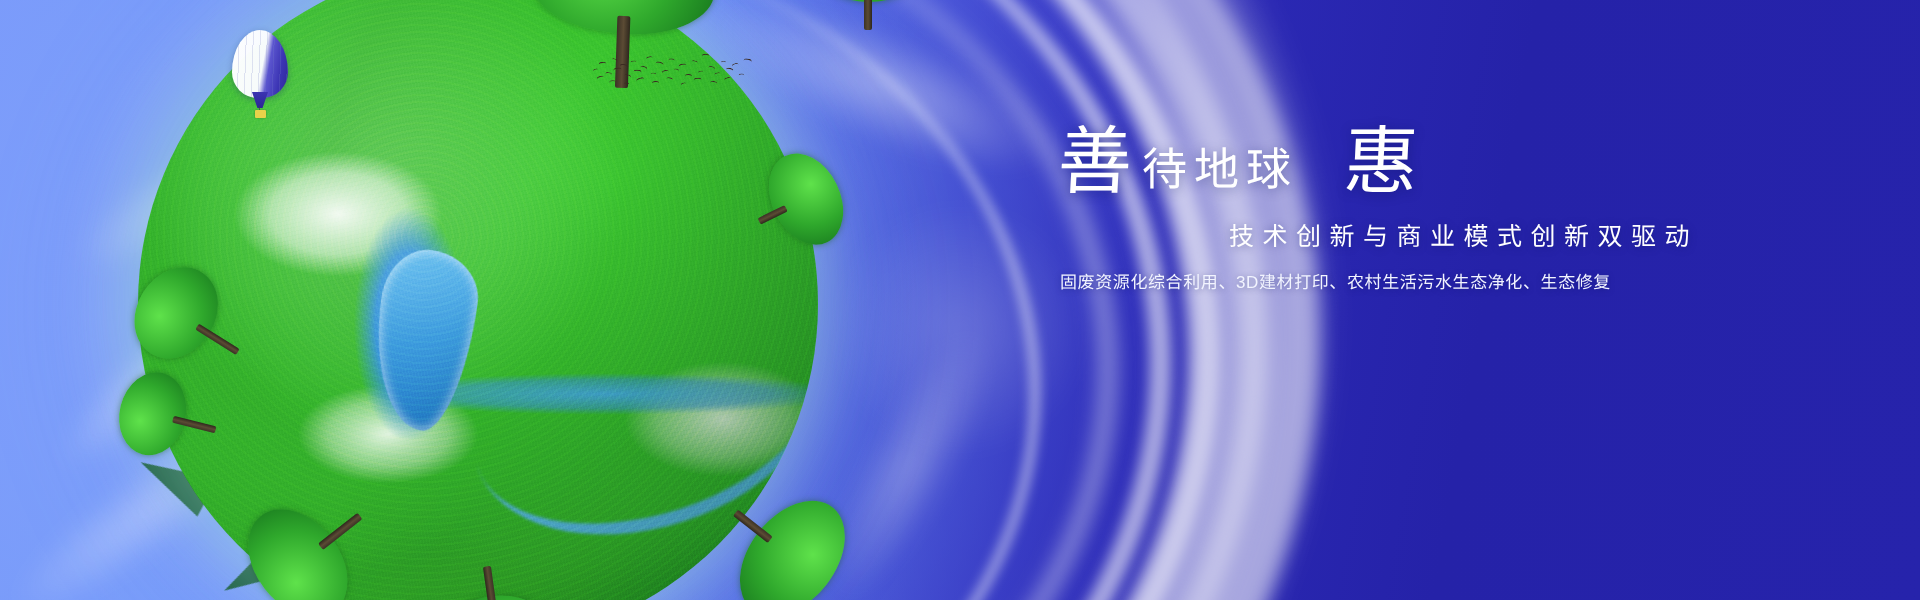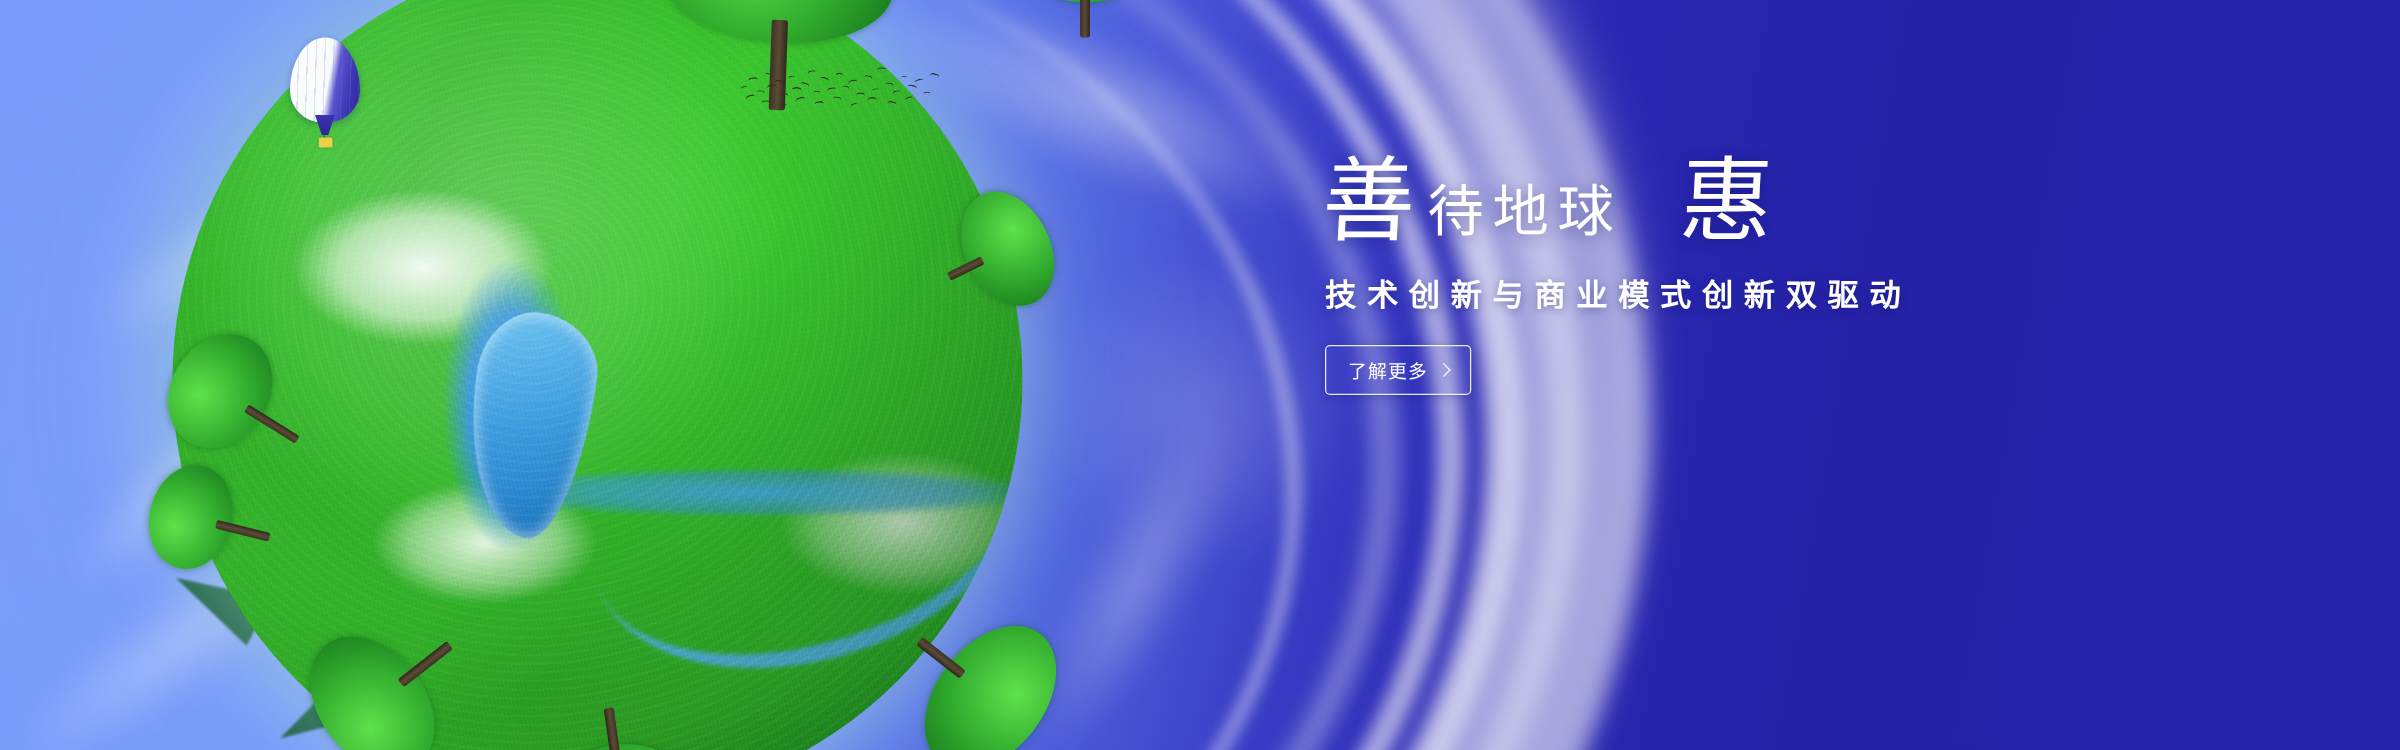--- a/index.html
+++ b/index.html
@@ -272,23 +272,24 @@
   .hl-small{
     font-family:"Liberation Serif","DejaVu Serif",serif;
     font-size:45px;line-height:1;font-weight:400;
     letter-spacing:7px;
     padding-left:10px;padding-bottom:5px;
   }
   .hl-gap{display:inline-block;width:46px;}
 
   .subtitle{
     margin:18px 0 0 2px;
-    font-size:25px;letter-spacing:8.5px;font-weight:700;
+    font-size:25px;letter-spacing:8.5px;font-weight:400;
     color:#ffffff;white-space:nowrap;
     text-shadow:0 1px 8px rgba(10,20,90,.40);
+    text-align:right;
   }
   .description{
     margin:16px 0 0 2px;
     font-size:17px;letter-spacing:.6px;font-weight:400;
     color:#f2f4ff;white-space:nowrap;
     text-shadow:0 1px 6px rgba(10,20,90,.40);
   }
   .cta{
     margin-top:24px;margin-left:2px;
     display:inline-flex;align-items:center;justify-content:center;gap:9px;
@@ -430,21 +431,18 @@
   <div class="content">
 
     <h1 class="headline">
       <span class="hl-big">善</span>
       <span class="hl-small">待地球</span>
       <span class="hl-gap"></span>
       <span class="hl-big">惠</span>
     </h1>
 
     <div class="subtitle">技术创新与商业模式创新双驱动</div>
-
-    <button class="cta">
-      <span>了解更多</span>
-      <span class="chev"></span>
-    </button>
+    <div class="description">固废资源化综合利用、3D建材打印、农村生活污水生态净化、生态修复</div>
+
 
   </div>
 
 </div>
 
 </body></html>

